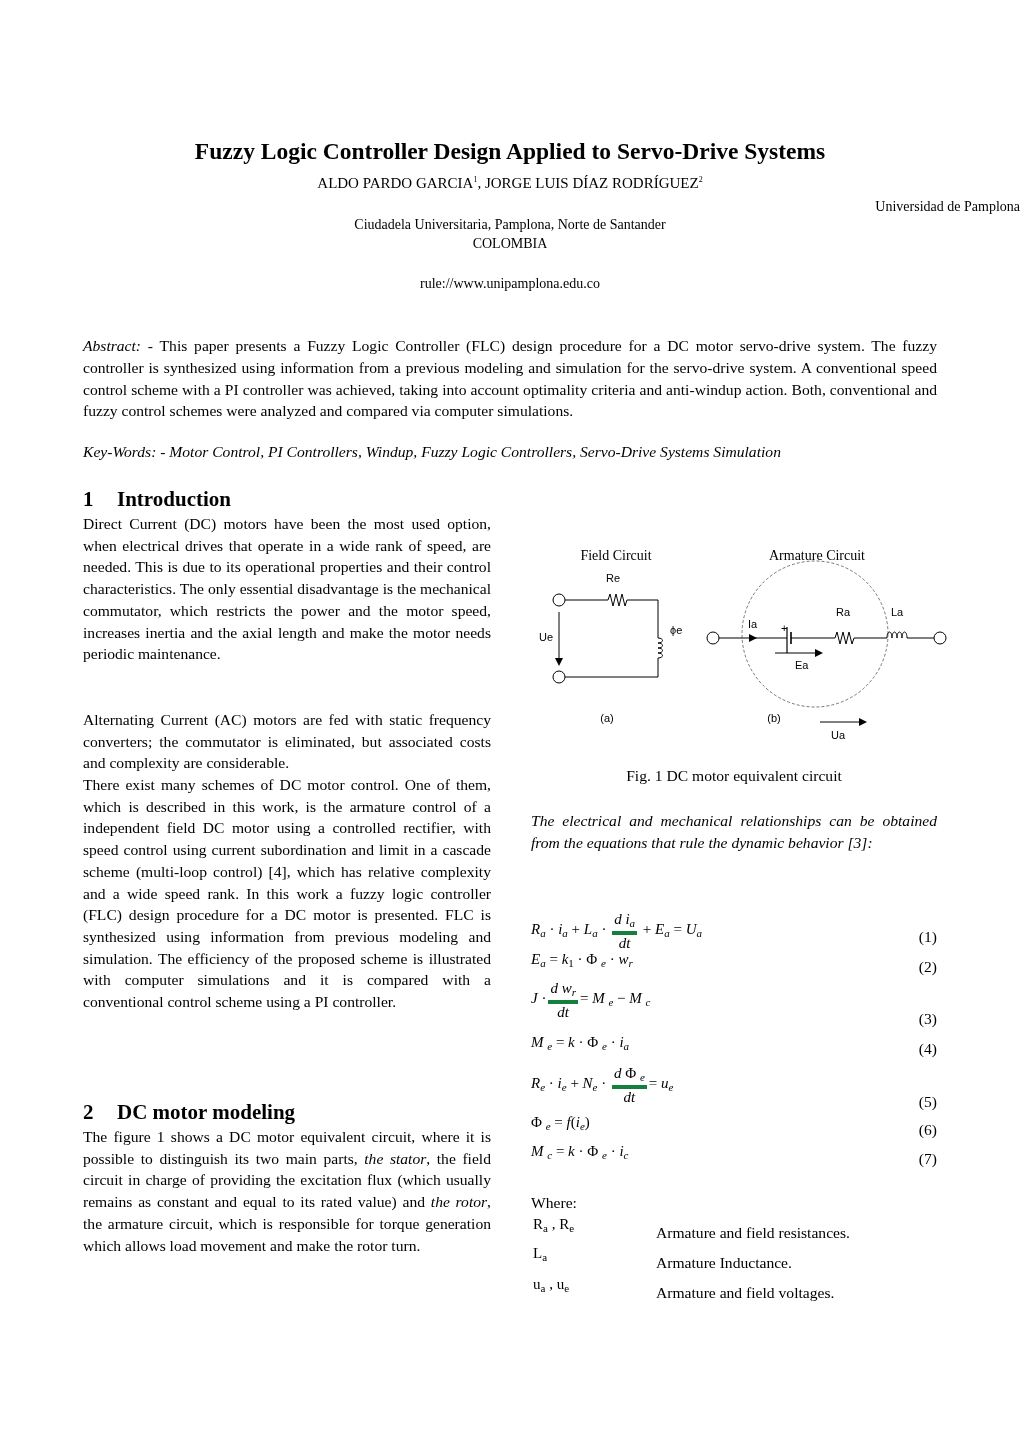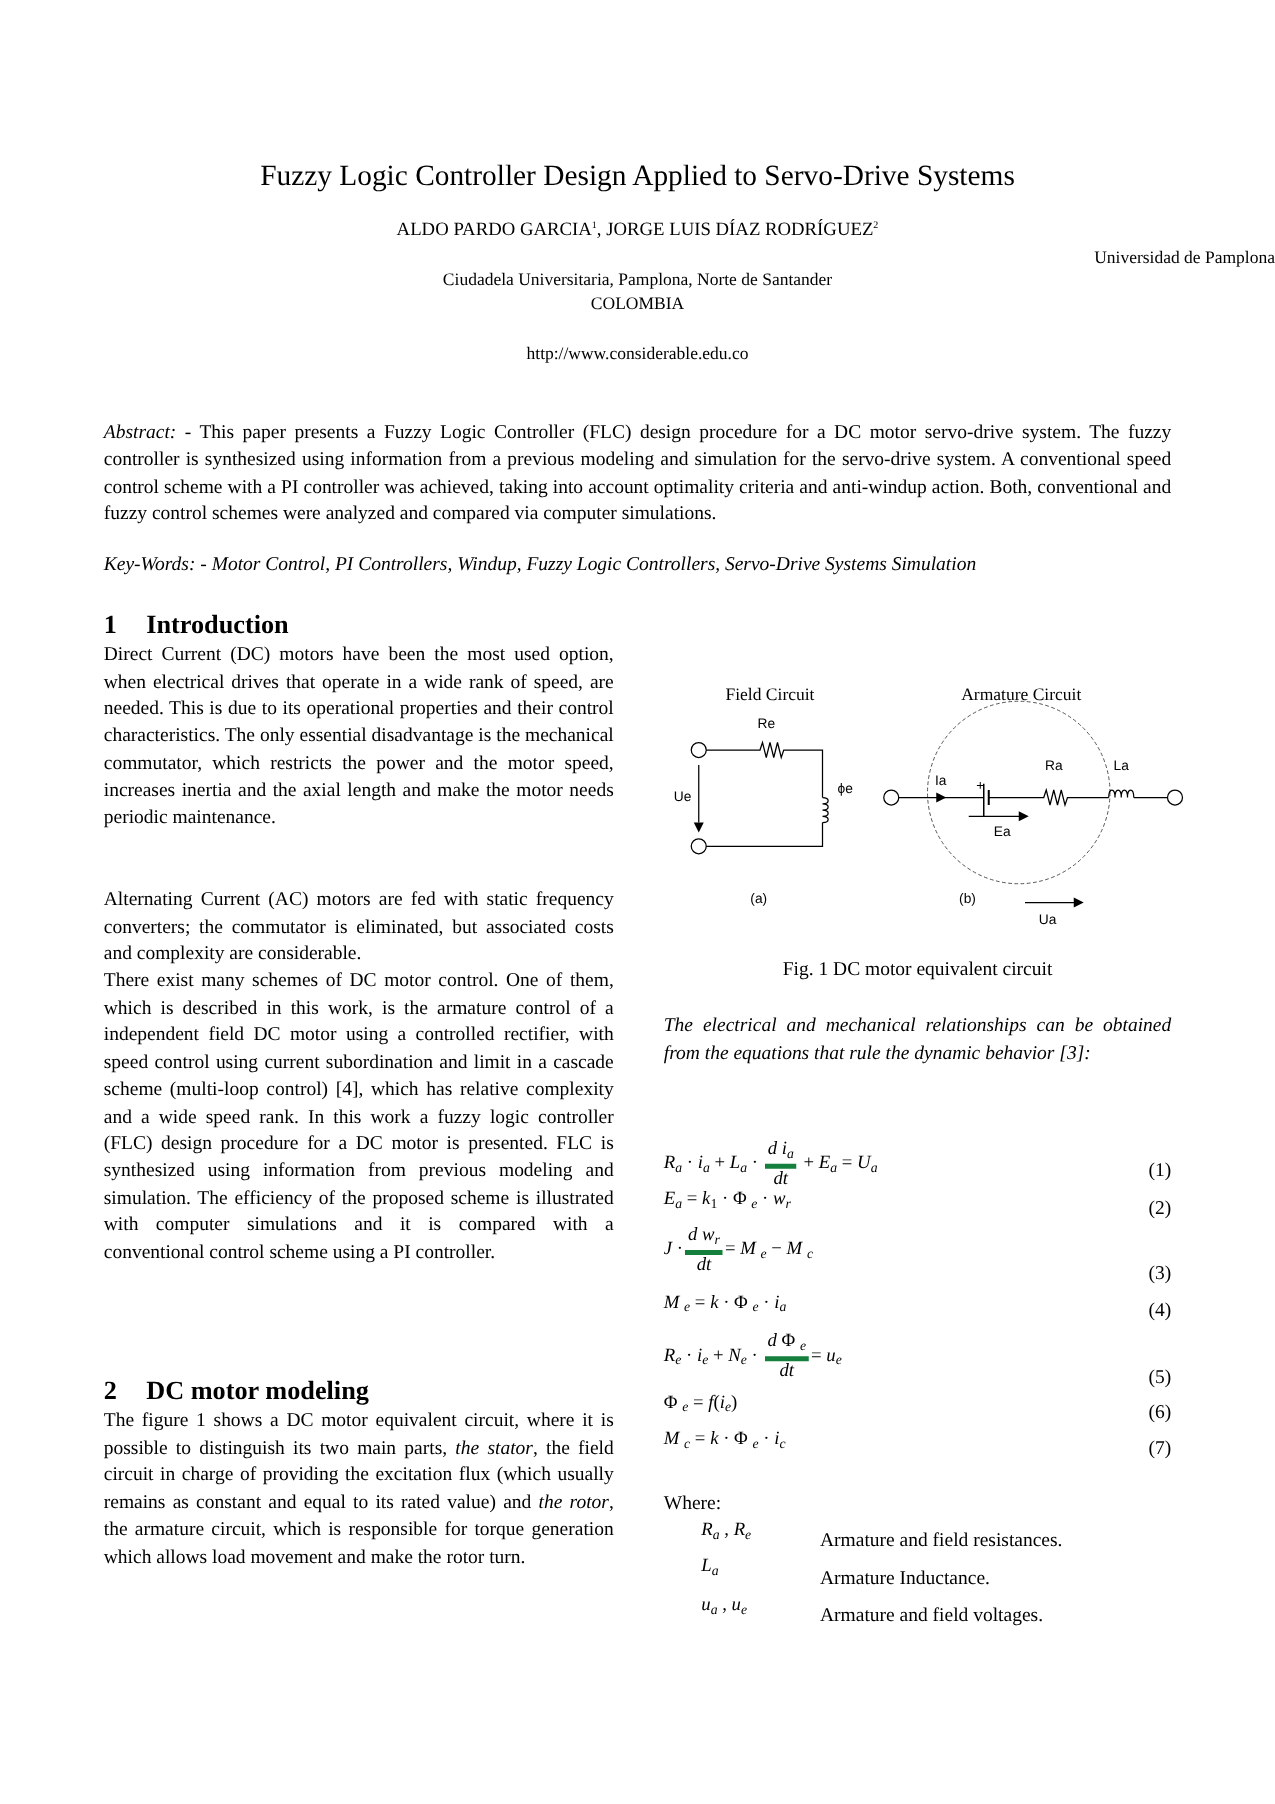--- a/index.html
+++ b/index.html
@@ -1,20 +1,20 @@
 <!DOCTYPE html>
 <html><head>
 <meta charset="utf-8">
 <style>
   html, body { margin: 0; padding: 0; background: #ffffff; }
   body { width: 1020px; height: 1443px; position: relative; overflow: hidden;
          font-family: "Liberation Serif", serif; color: #000; }
   .abs { position: absolute; }
   .center { text-align: center; left: 0; width: 1020px; }
-  #title { top: 128px; font-size: 23.5px; font-weight: normal; }
+  #title { top: 138px; font-size: 23.5px; font-weight: bold; }
   #authors { top: 175px; font-size: 15px; }
   #authors sup { font-size: 8px; vertical-align: 6px; }
   #affil1 { top: 199px; font-size: 14px; text-align: right; }
   #affil2 { top: 217px; font-size: 14px; }
   #affil3 { top: 236px; font-size: 14px; }
   #url { top: 276px; font-size: 14px; }
   #abstract { left: 83px; top: 335px; width: 854px; font-size: 15.6px; line-height: 21.8px;
               text-align: justify; }
   #abstract .lbl, #keywords { font-style: italic; }
   #keywords { left: 83px; top: 443px; width: 860px; font-size: 15.6px; white-space: nowrap; }
@@ -40,33 +40,33 @@
 
   .eq { left: 531px; width: 406px; font-family: "Liberation Serif", serif; font-style: italic; font-size: 15px; }
   .eq sub { font-size: 11px; vertical-align: -3px; }
   .eqnum { position: absolute; right: 0; font-style: normal; font-size: 15.6px; }
   .frac { display: inline-block; vertical-align: middle; text-align: center; margin: 0 2px; }
   .frac .n { display: block; border-bottom: 4px solid #15803d; padding: 0 2px; line-height: 16px; }
   .frac .d { display: block; line-height: 16px; }
   .up { font-style: normal; }
 
   #where { top: 1194px; left: 531px; font-size: 15.6px; }
-  .def-sym { left: 533px; font-style: italic; font-size: 15px; margin-left: 28px; }
+  .def-sym { left: 533px; font-size: 15px; }
   .def-sym sub { font-size: 11px; vertical-align: -3px; }
   .def-txt { left: 656px; font-size: 15.6px; }
 </style>
 </head>
 <body>
 
 <div id="title" class="abs center">Fuzzy Logic Controller Design Applied to Servo-Drive Systems</div>
 <div id="authors" class="abs center"><span>ALDO PARDO GARCIA</span><sup>1</sup><span>, </span><span>JORGE LUIS DÍAZ RODRÍGUEZ</span><sup>2</sup></div>
 <div id="affil1" class="abs center">Universidad de Pamplona</div>
 <div id="affil2" class="abs center">Ciudadela Universitaria, Pamplona, Norte de Santander</div>
 <div id="affil3" class="abs center">COLOMBIA</div>
-<div id="url" class="abs center">http://www.considerable.edu.co</div>
+<div id="url" class="abs center">rule://www.unipamplona.edu.co</div>
 
 <div id="abstract" class="abs"><span class="lbl">Abstract:</span><span> - This paper presents a Fuzzy Logic Controller (FLC) design procedure for a DC motor servo-drive system.  The fuzzy controller is synthesized using information from a previous modeling and simulation for the servo-drive system. A conventional speed control scheme with a PI controller was achieved, taking into account optimality criteria and anti-windup action. Both, conventional and fuzzy control schemes were analyzed and compared via computer simulations.</span></div>
 <div id="keywords" class="abs">Key-Words: - Motor Control, PI Controllers, Windup, Fuzzy Logic Controllers, Servo-Drive Systems Simulation</div>
 
 <div id="sec1-title" class="abs col-left h1"><span class="num">1</span><span>Introduction</span></div>
 <div id="sec1-p1" class="abs col-left para">Direct Current (DC) motors have been the most used option, when electrical drives that operate in a wide rank of speed, are needed.  This is due to its operational properties and their control characteristics. The only essential disadvantage is the mechanical commutator, which restricts the power and the motor speed, increases inertia and the axial length and make the motor needs periodic maintenance.</div>
 <div id="sec1-p2" class="abs col-left para">Alternating Current (AC) motors are fed with static frequency converters; the commutator is eliminated, but associated costs and complexity are considerable.</div>
 <div id="sec1-p3" class="abs col-left para">There exist many schemes of DC motor control. One of them, which is described in this work, is the armature control of a independent field DC motor using a controlled rectifier, with speed control using current subordination and limit in a cascade scheme (multi-loop control) [4], which has relative complexity  and a wide speed rank. In this work a fuzzy logic controller (FLC) design procedure for a DC motor is presented. FLC is synthesized using information from previous modeling and simulation. The efficiency of the proposed scheme is illustrated with computer simulations and it is compared with a conventional control scheme using a PI controller.</div>
 
 <div id="sec2-title" class="abs col-left h1"><span class="num">2</span><span>DC motor modeling</span></div>

